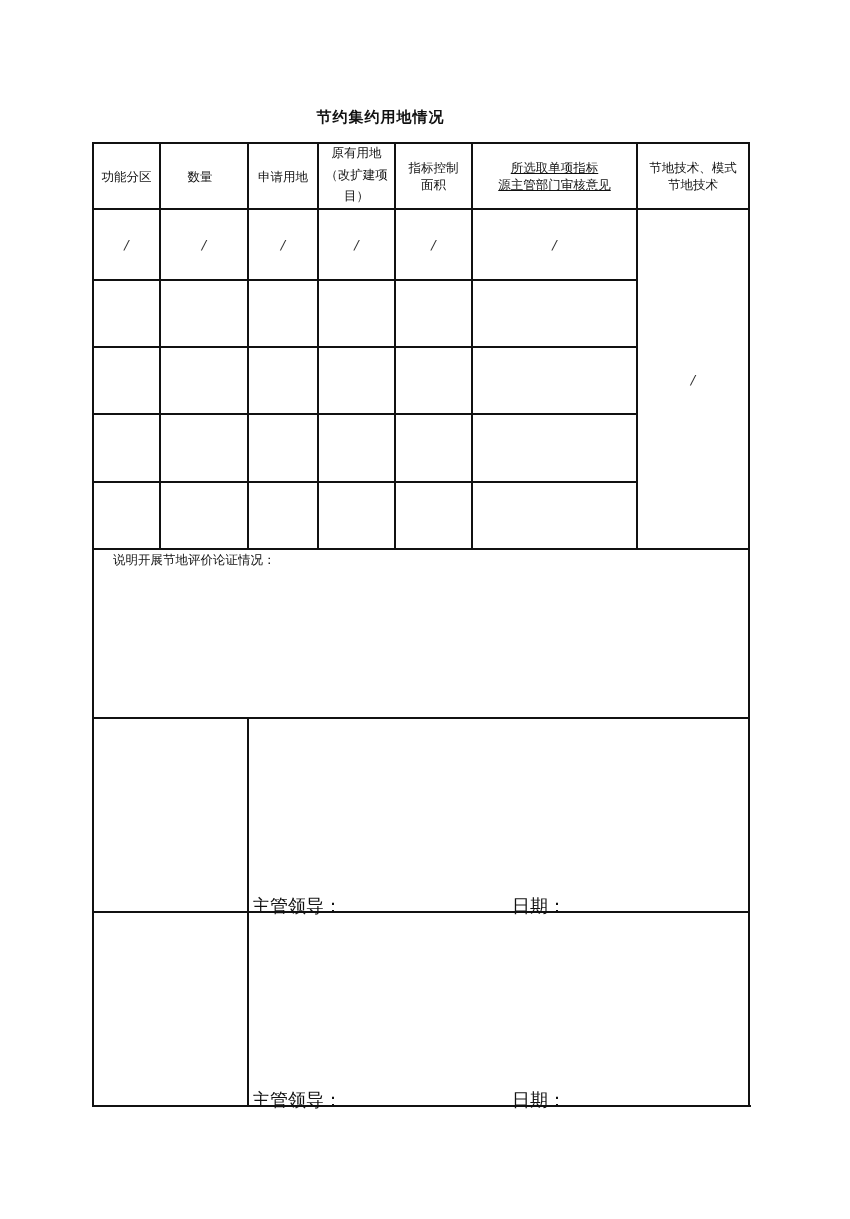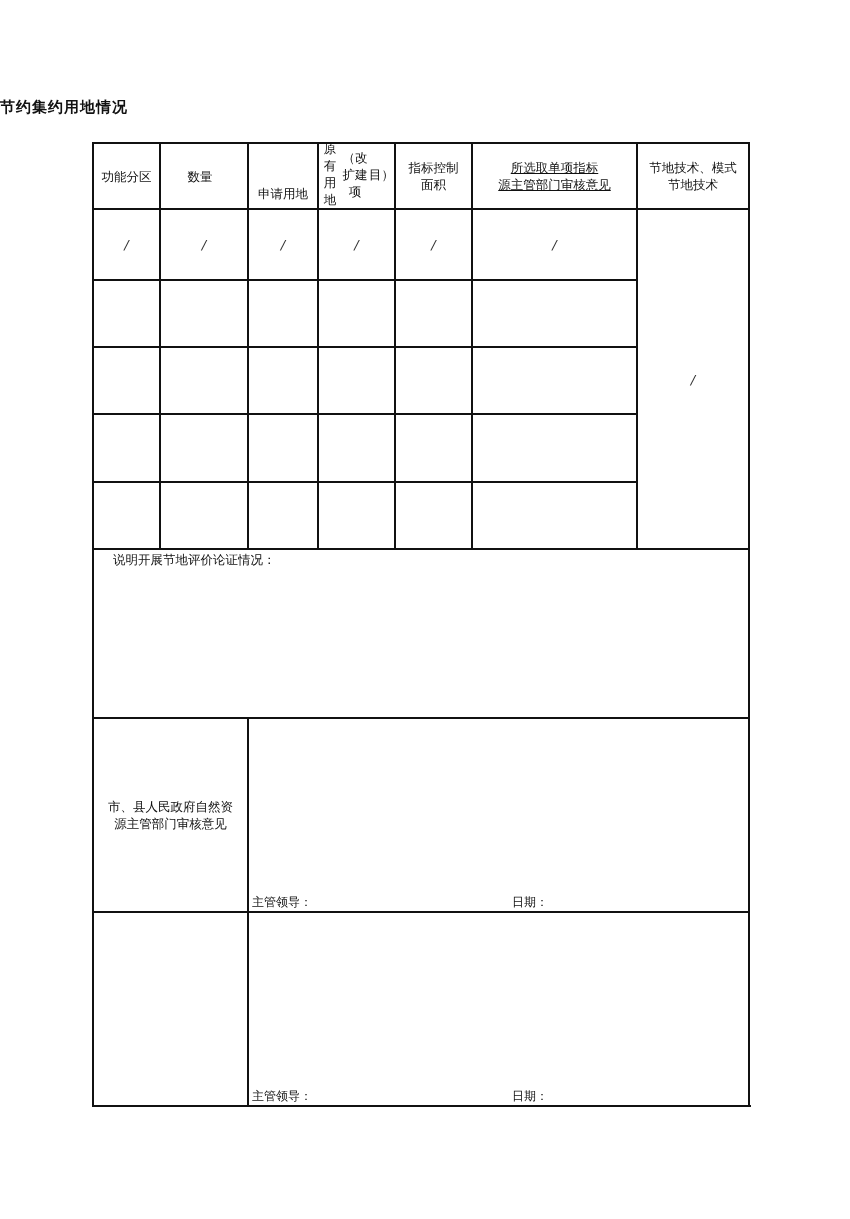--- a/index.html
+++ b/index.html
@@ -1,28 +1,28 @@
 <!DOCTYPE html>
 <html><head>
 <meta charset="utf-8">
 <style>
   html, body { margin: 0; padding: 0; background: #ffffff; }
   body { width: 850px; height: 1219px; position: relative; overflow: hidden;
          font-family: "DejaVu Sans", "Liberation Sans", sans-serif; color: #111; }
-  .title { position: absolute; left: 0; width: 761px; top: 98px; text-align: left;
+  .title { position: absolute; left: 0; width: 761px; top: 108px; text-align: center;
            font-size: 15px; font-weight: bold; letter-spacing: 1px; }
   .grid { position: absolute; left: 92px; top: 142px; width: 657px; height: 964px; }
   .line-h, .line-v { position: absolute; background: #111; }
   .line-h { height: 2px; }
   .line-v { width: 2px; }
   .cell { position: absolute; display: flex; align-items: center; justify-content: center;
           text-align: center; font-size: 12.5px; line-height: 17px; }
   .slash { font-size: 13px; color: #333; font-style: italic; }
   .note-label { position: absolute; font-size: 12.5px; }
-  .sign { position: absolute; font-size: 12px; }
+  .sign { position: absolute; font-size: 18px; }
 </style>
 </head>
 <body>
 
 <div class="title">节约集约用地情况</div>
 
 <div class="grid">
 
   <div class="line-h" style="top:0;left:0;width:657px;"></div>
   <div class="line-h" style="top:66px;left:0;width:657px;"></div>
@@ -44,24 +44,24 @@
   <div class="line-v" style="left:544px;top:0;height:406px;"></div>
   <div class="line-v" style="left:155px;top:575px;height:389px;"></div>
   <div class="line-v" style="left:656px;top:0;height:964px;"></div>
 
   <div class="cell" style="left:2px;top:2px;width:65px;height:64px;">
     <span>功能分区</span>
   </div>
   <div class="cell" style="left:69px;top:2px;width:78px;height:64px;">
     <span>数量</span>
   </div>
-  <div class="cell" style="left:157px;top:19px;width:68px;height:64px;">
+  <div class="cell" style="left:157px;top:2px;width:68px;height:64px;">
     <span>申请用地</span>
   </div>
-  <div class="cell" style="left:227px;top:2px;width:75px;height:60px;flex-direction:row;justify-content:space-between;">
+  <div class="cell" style="left:227px;top:2px;width:75px;height:60px;flex-direction:column;justify-content:space-between;">
     <span>原有用地</span>
     <span>（改扩建项</span>
     <span>目）</span>
   </div>
   <div class="cell" style="left:304px;top:2px;width:75px;height:64px;flex-direction:column;">
     <span>指标控制</span>
     <span>面积</span>
   </div>
   <div class="cell" style="left:381px;top:2px;width:163px;height:64px;flex-direction:column;text-decoration:underline;">
     <span>所选取单项指标</span>
@@ -77,24 +77,20 @@
   <div class="cell slash" style="left:157px;top:68px;width:68px;height:69px;">/</div>
   <div class="cell slash" style="left:227px;top:68px;width:75px;height:69px;">/</div>
   <div class="cell slash" style="left:304px;top:68px;width:75px;height:69px;">/</div>
   <div class="cell slash" style="left:381px;top:68px;width:163px;height:69px;">/</div>
 
   <div class="cell slash" style="left:546px;top:68px;width:110px;height:338px;">/</div>
 
   <div class="note-label" style="left:4px;top:410px;margin-left:17px;">说明开展节地评价论证情况：</div>
   <div style="position:absolute;left:2px;top:428px;width:654px;height:147px;"></div>
 
-  <div class="cell" style="left:2px;top:577px;width:153px;height:192px;flex-direction:column;">
-    <span>市、县人民政府自然资</span>
-    <span>源主管部门审核意见</span>
-  </div>
   <div style="position:absolute;left:157px;top:577px;width:499px;height:170px;"></div>
   <div class="sign" style="left:160px;top:752px;">主管领导：</div>
   <div class="sign" style="left:420px;top:752px;">日期：</div>
 
   <div style="position:absolute;left:157px;top:771px;width:499px;height:170px;"></div>
   <div class="sign" style="left:160px;top:946px;">主管领导：</div>
   <div class="sign" style="left:420px;top:946px;">日期：</div>
 </div>
 
 </body></html>

